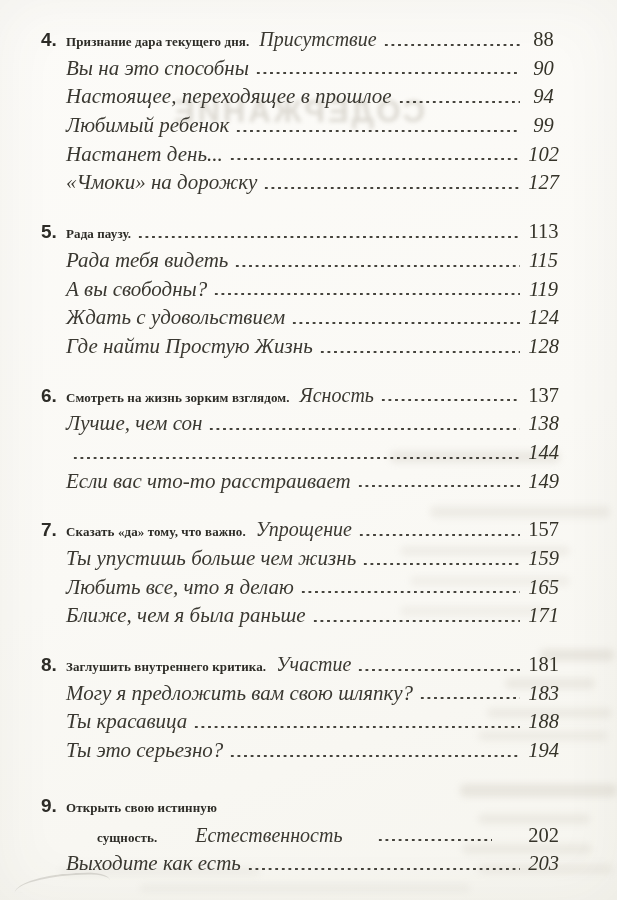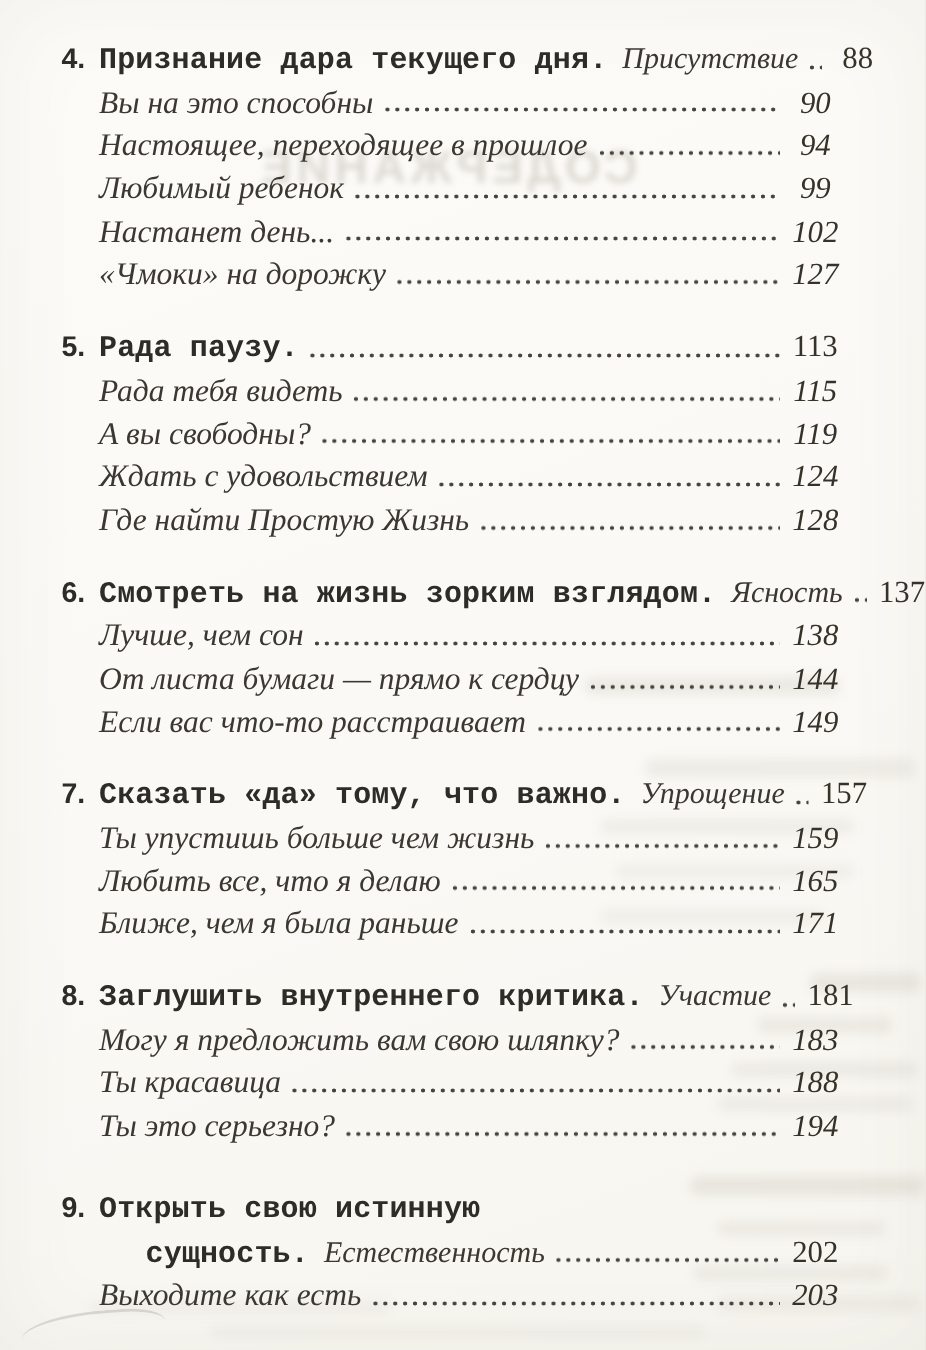--- a/index.html
+++ b/index.html
@@ -37,38 +37,38 @@
     white-space:nowrap;
   }
   .num{
     flex:0 0 25px;
     font-family:"Liberation Sans",sans-serif;
     font-weight:700;
     font-size:19px;
     color:#2d2c27;
   }
   .title{
-    font-family:Liberation Mono, monospace;
+    font-family:Liberation Serif, serif;
     font-weight:700;
-    font-size:20px;
+    font-size:13px;
     letter-spacing:.1px;
     color:#2d2c27;
   }
   .subtitle{
     font-style:italic;
     font-size:20px;
     margin-left:10px;
     color:#3a3831;
   }
   .label{
     font-size:21px;
     color:#3a3831;
   }
   .item-row{padding-left:25px;font-style:italic;}
-  .cont{padding-left:56px;}
+  .cont{padding-left:56px;gap:28px;}
   .leader{
     flex:1 1 auto;
     align-self:stretch;
     min-width:10px;
     margin:0 7px 0 6px;
     background-image:radial-gradient(circle,#45433c 1.15px,rgba(0,0,0,0) 1.5px);
     background-size:6.6px 6px;
     background-repeat:repeat-x;
     background-position:left calc(100% - 6px);
   }
@@ -182,21 +182,20 @@
           <span class="subtitle">Ясность</span>
           <span class="leader"></span>
           <span class="pagenum">137</span>
         </div>
         <div class="row item-row">
           <span class="label">Лучше, чем сон</span>
           <span class="leader"></span>
           <span class="pagenum">138</span>
         </div>
         <div class="row item-row">
-          <span class="label">От листа бумаги — прямо к сердцу</span>
           <span class="leader"></span>
           <span class="pagenum">144</span>
         </div>
         <div class="row item-row">
           <span class="label">Если вас что-то расстраивает</span>
           <span class="leader"></span>
           <span class="pagenum">149</span>
         </div>
       </section>
       <section class="toc-section">

